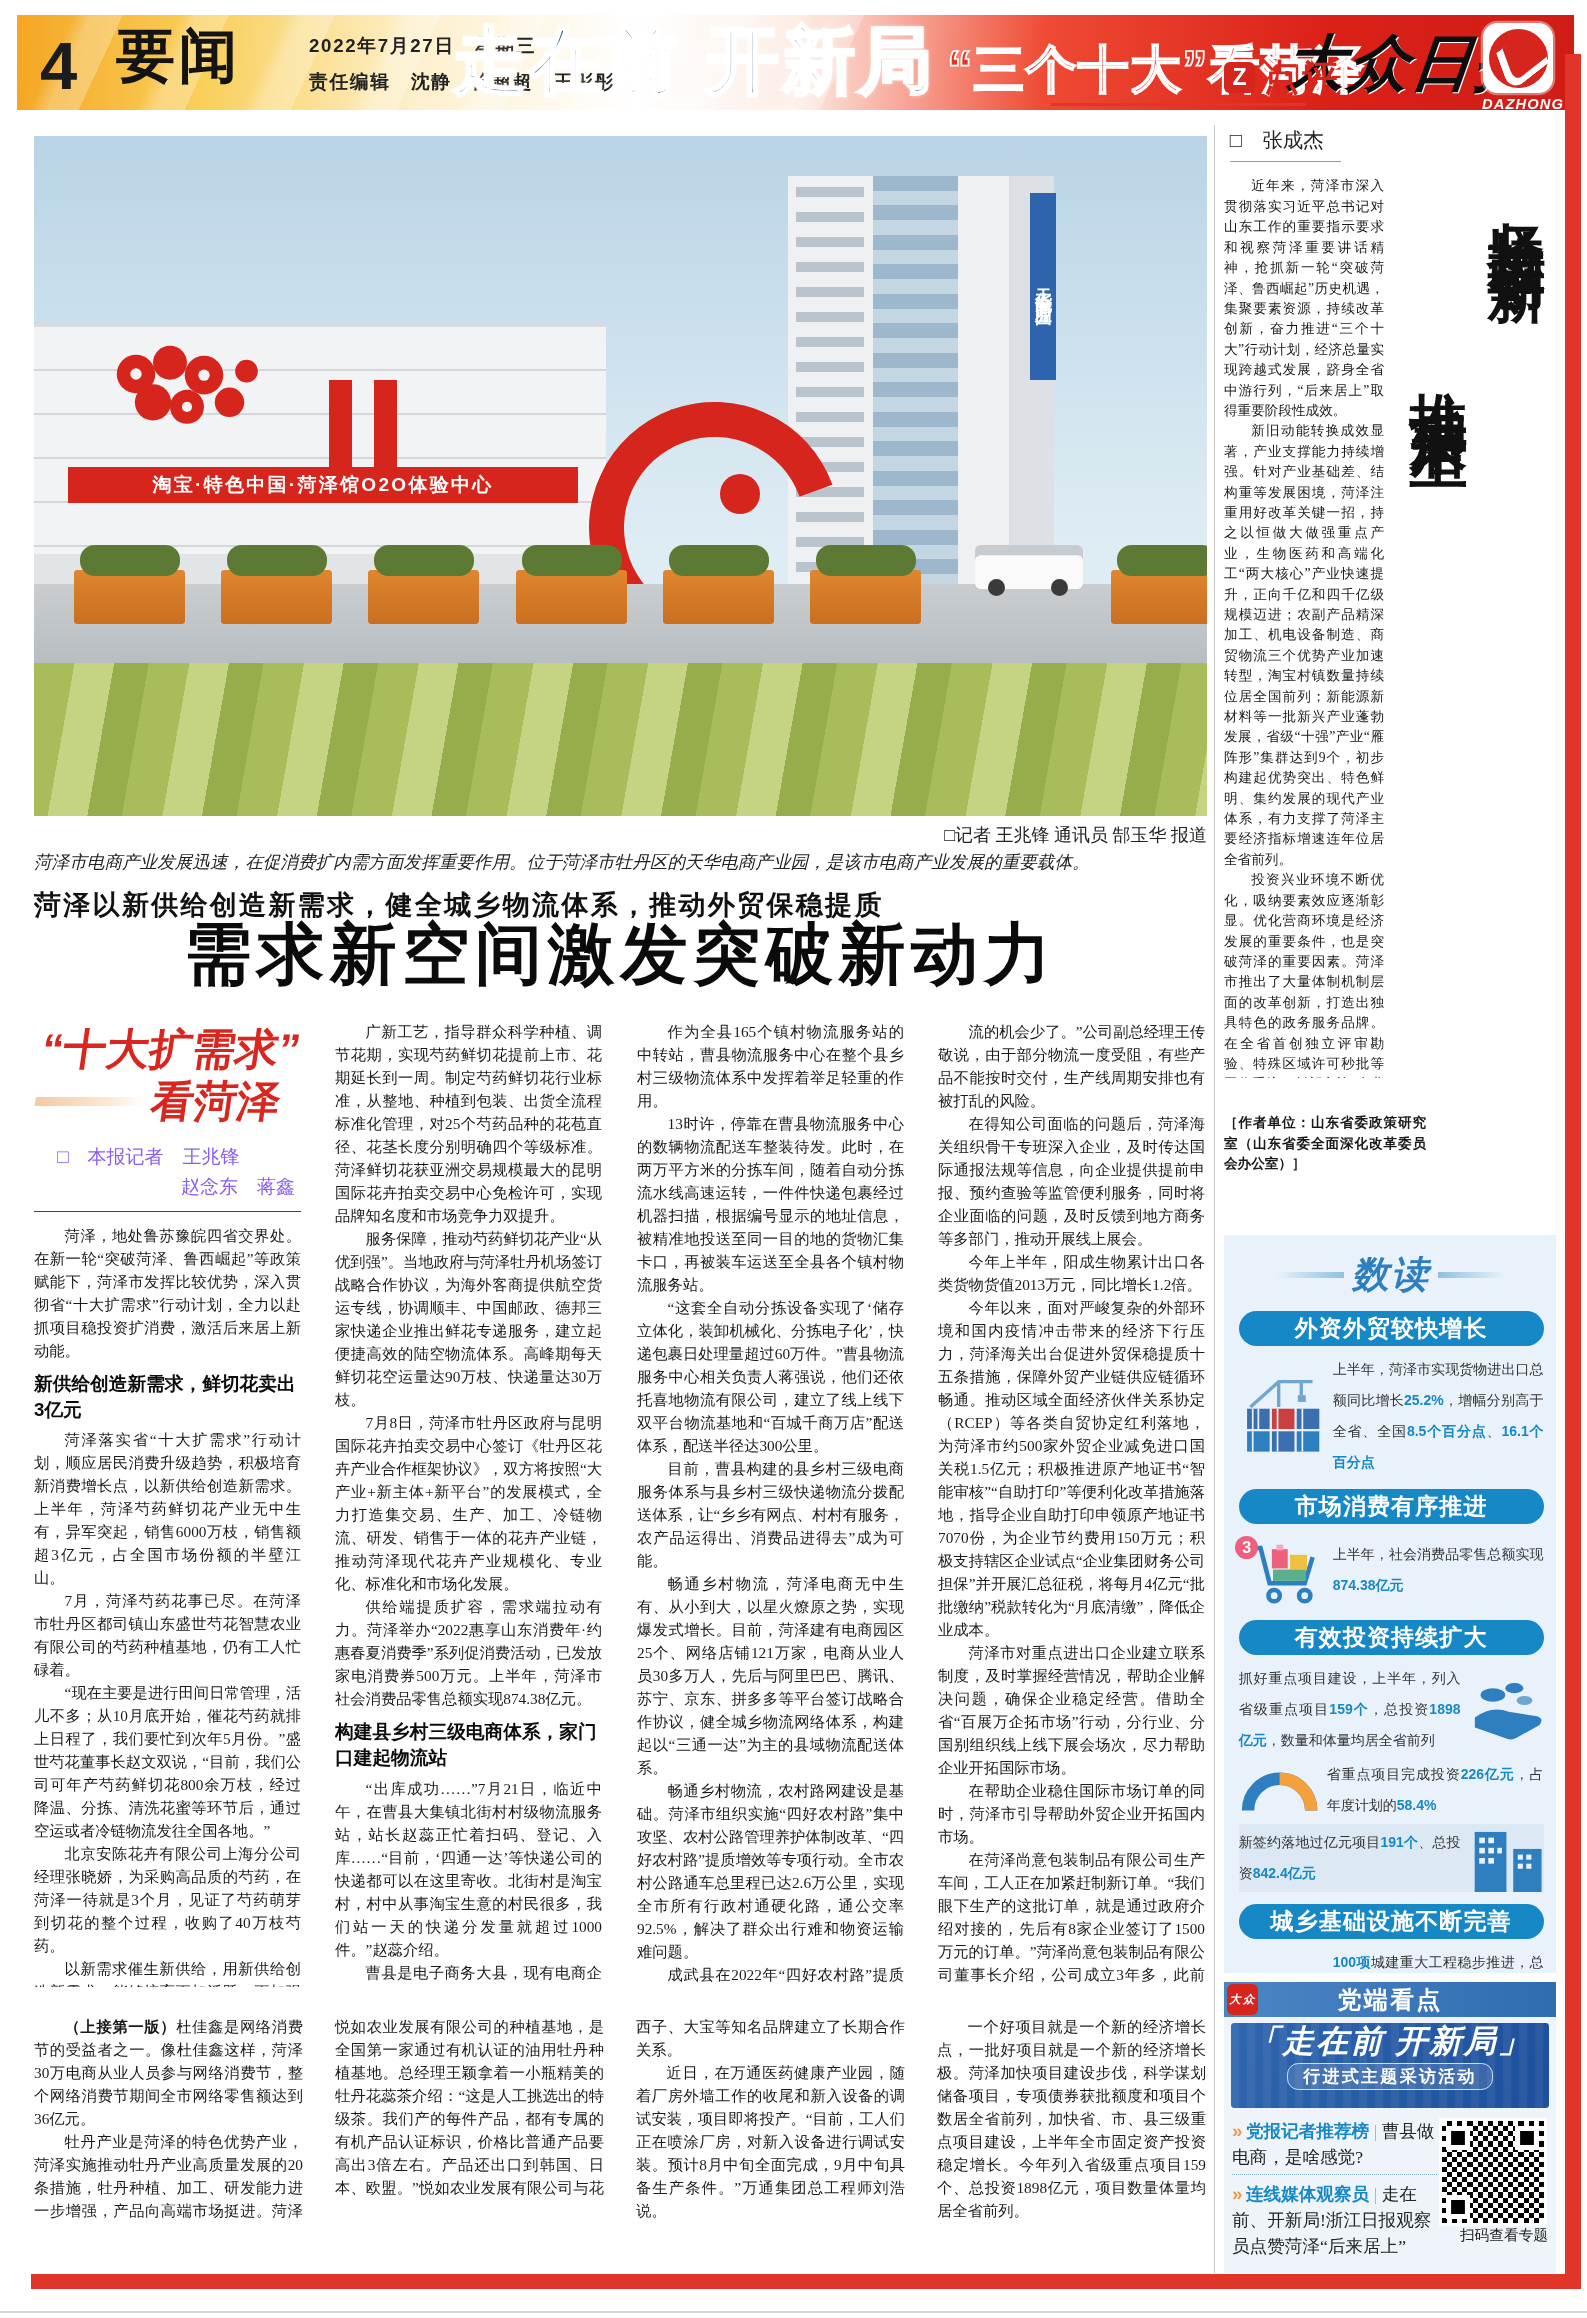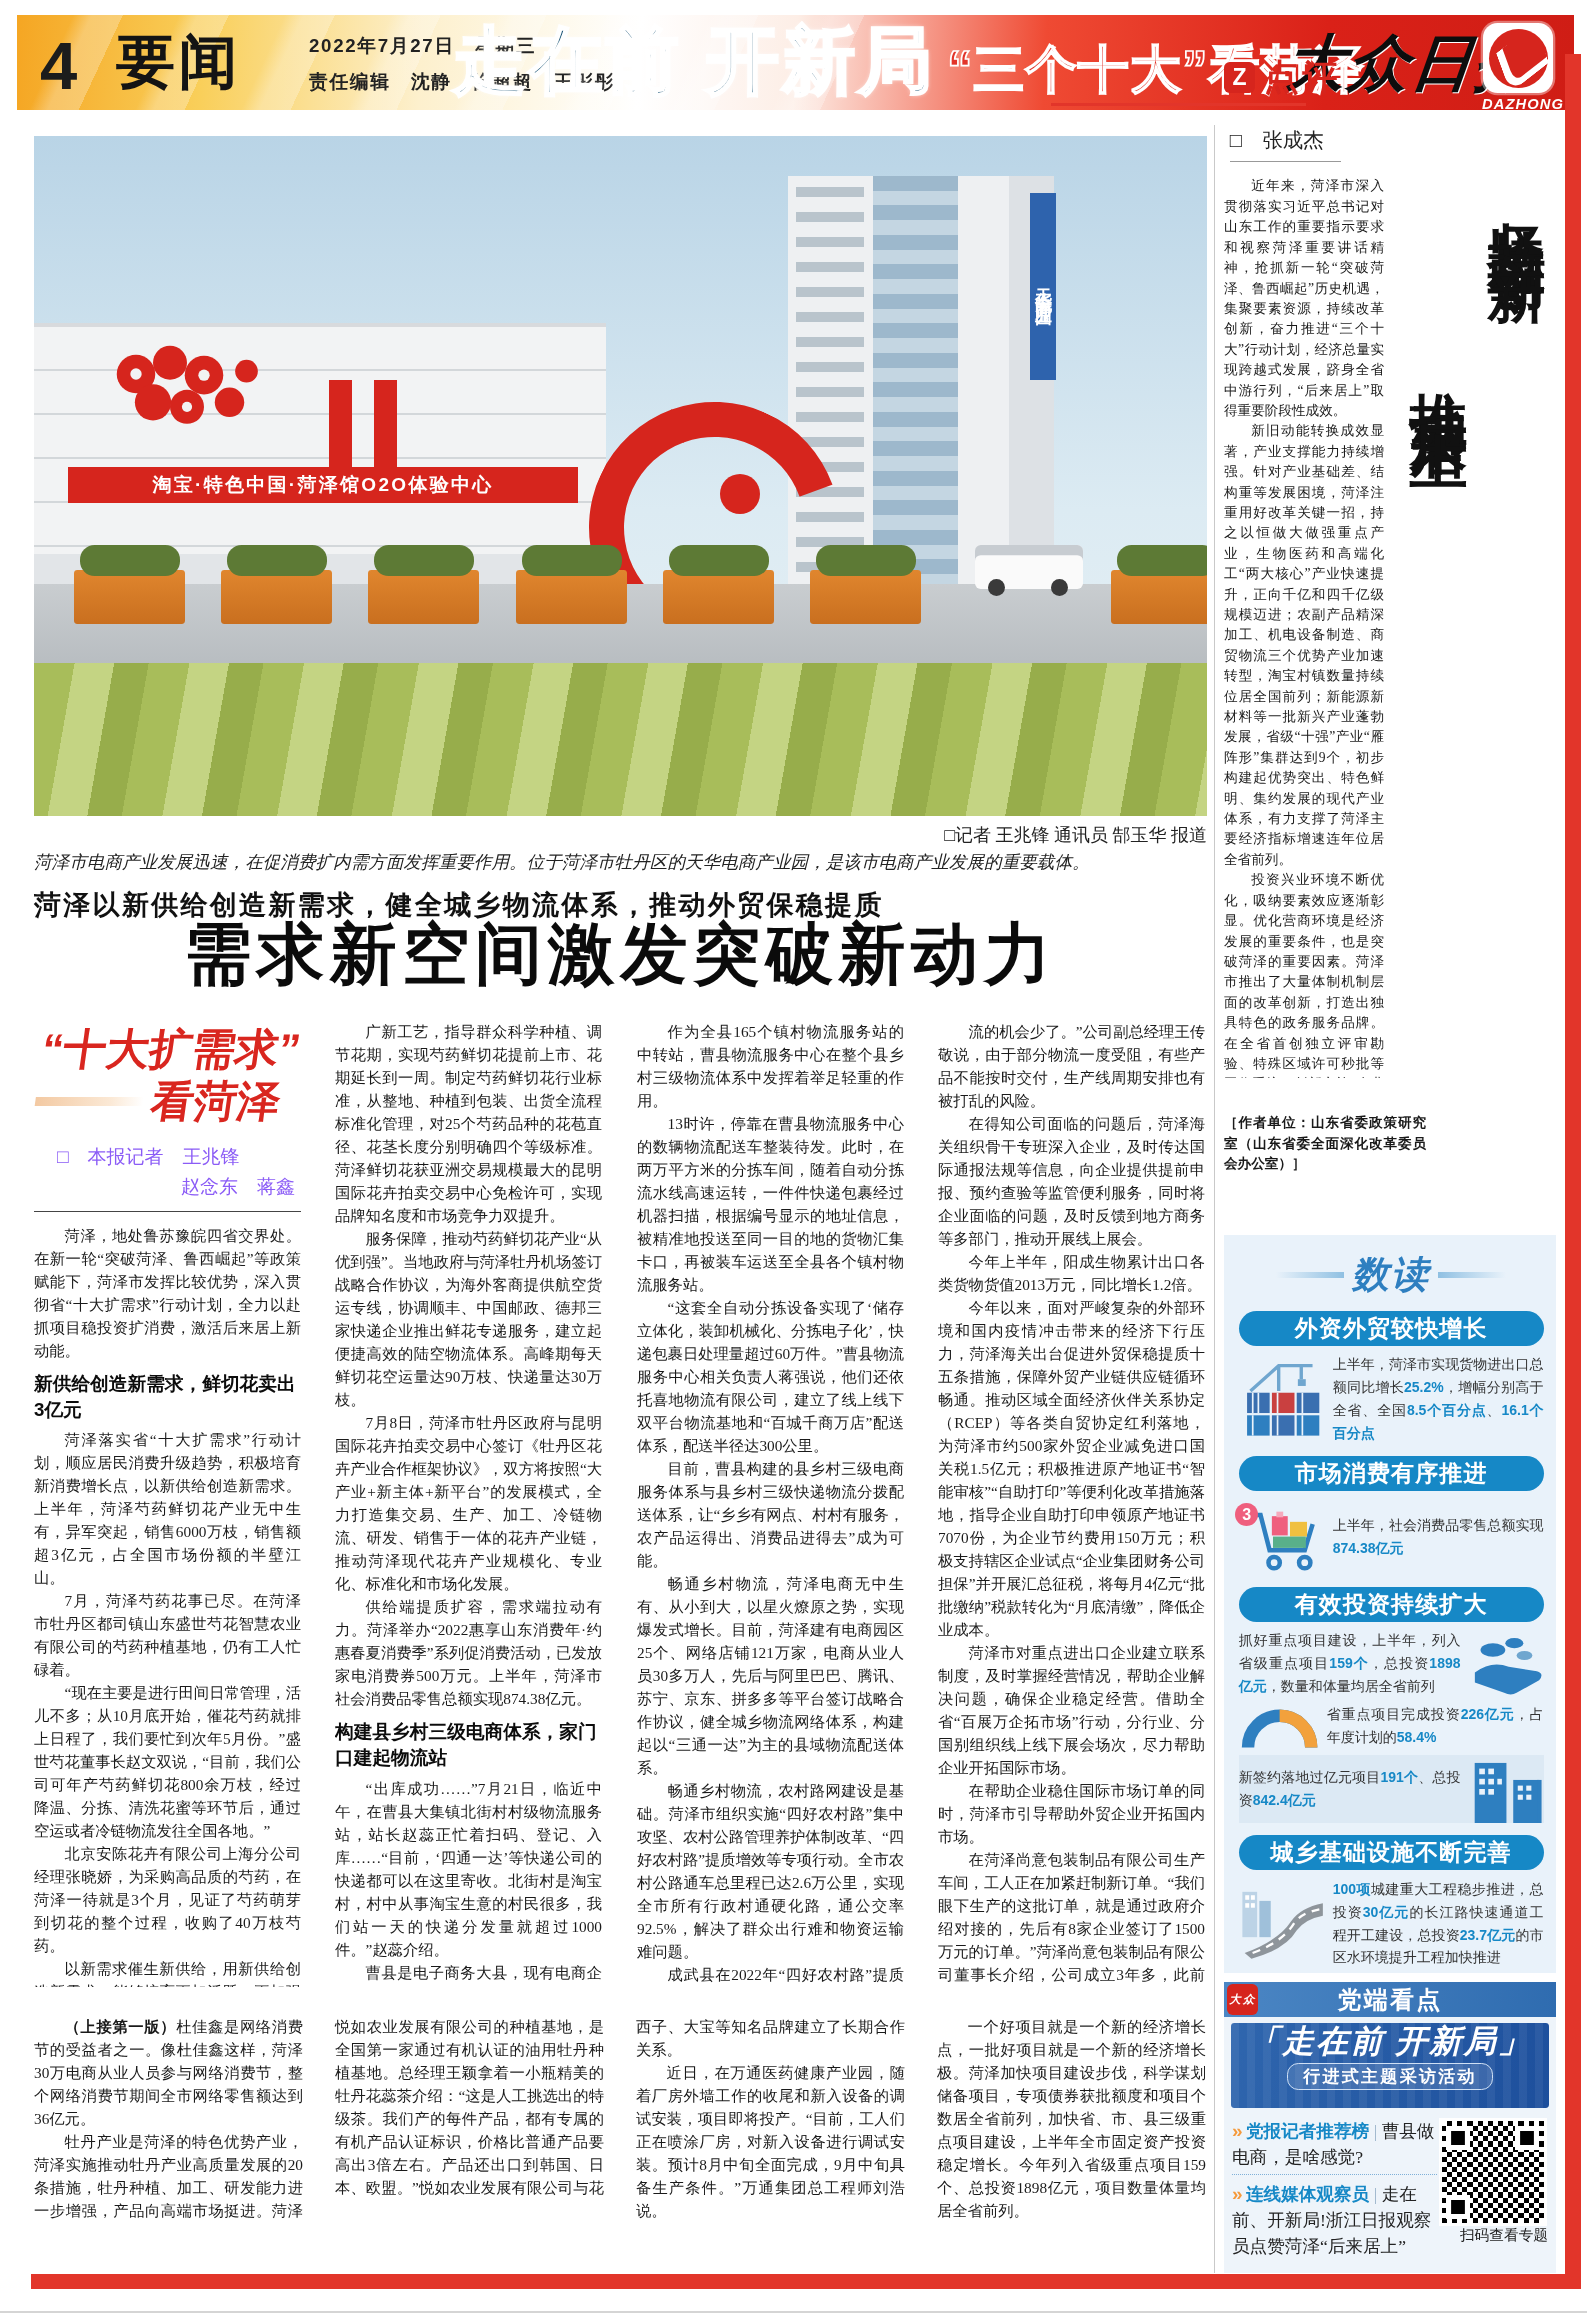--- a/index.html
+++ b/index.html
@@ -5,21 +5,21 @@
   html,body{margin:0;padding:0}
   body{width:1588px;height:2319px;position:relative;background:#fff;
        font-family:"Liberation Serif",serif;color:#1a1a1a;overflow:hidden}
   .abs{position:absolute}
   
   .hdr{left:17px;top:14.7px;width:1557px;height:95px;
        background:linear-gradient(93deg,#f5a623 0%,#f9cf5a 12%,#fdf0cd 26%,#ffffff 40%,#fdeee6 50%,#ef4a33 66%,#da2118 84%,#cf1d15 100%);}
   .hdr .sheen{position:absolute;left:0;top:0;width:55%;height:100%;
        background:repeating-linear-gradient(115deg,rgba(255,255,255,.0) 0 51px,rgba(255,255,255,.55) 68px 96px);opacity:.5}
   .pageno{left:40px;top:32px;font:900 67px/1 "Liberation Sans",sans-serif;color:#1c1c1c}
-  .secname{left:116px;top:33px;font:900 59px/1 "Liberation Sans",sans-serif;color:#141414;letter-spacing:3.4px}
+  .secname{left:116px;top:27px;font:900 59px/1 "Liberation Sans",sans-serif;color:#141414;letter-spacing:3.4px}
   .dateline{left:309px;top:37px;font:600 18.7px/1 "Liberation Sans",sans-serif;color:#222;letter-spacing:1.7px}
   .editors{left:309px;top:73px;font:600 18.7px/1 "Liberation Sans",sans-serif;color:#222;letter-spacing:1.7px}
   .bannermain{left:453px;top:24px;font:900 73px/1 "Liberation Sans",sans-serif;color:#0c4a6e;
        letter-spacing:3.4px;-webkit-text-stroke:2.8px #fff;text-shadow:0 0 5.7px rgba(255,255,255,.9)}
   .bannersub{left:947px;top:44px;font:900 51px/1 "Liberation Sans",sans-serif;color:#e2352a;letter-spacing:1.1px;
        -webkit-text-stroke:1.7px #fff}
   .bannerline{left:1051px;top:103px;width:255px;height:2.8px;background:#e2352a}
   .masthead{left:1285px;top:33px;font:bold italic 61px/1 "Liberation Serif",serif;color:#0d0d0d;
        letter-spacing:2.3px;transform:skewX(-6deg);text-shadow:1.1px 1.1px 0 #fff}
   .mlogo{left:1483px;top:23px;width:70px;height:70px;background:#fff;border-radius:14.7px;
@@ -101,21 +101,21 @@
   
   .shudu{left:1224px;top:1235px;width:332px;height:738px;background:#e9f2fa;overflow:hidden;padding:0}
   .sd-in{padding:10.2px 12.5px 0 14.7px}
   .sdtitle{display:flex;align-items:center;justify-content:center;gap:8px;margin:4.5px 0 8px}
   .sdtitle .bar{height:5.7px;width:68px;background:linear-gradient(90deg,#fff0,#8fc0e2)}
   .sdtitle .bar.r{background:linear-gradient(90deg,#8fc0e2,#fff0)}
   .sdtitle .t{font:900 italic 37px "Liberation Sans",sans-serif;color:#2e7fc0;letter-spacing:2.3px}
   .pill{position:relative;background:#1688c6;color:#fff;font:bold 23px/35px "Liberation Sans",sans-serif;
        text-align:center;border-radius:19px;height:35px;margin:11.3px 0 8px;letter-spacing:1.1px}
   .srow{display:flex;gap:9px;align-items:center;margin:3.4px 0}
-  .stext{flex:1;font-size:14px;line-height:22px;text-align:justify;color:#333}
+  .stext{flex:1;font-size:14px;line-height:31px;text-align:justify;color:#333}
   .hl{color:#1688c6;font-weight:bold;font-family:"Liberation Sans",sans-serif}
   .sicon{flex:0 0 auto;position:relative}
   .badge{position:absolute;left:-3.4px;top:3.4px;width:23px;height:23px;border-radius:50%;background:#ef5f7e;
        color:#fff;font:bold 16px/23px "Liberation Sans",sans-serif;text-align:center}
   .shadeitem{background:#dcE9f4}
   
   .dd{left:1224px;top:1982px;width:332px;height:291px;background:#eef4fa;overflow:hidden}
   .ddhead{position:relative;height:35px;background:linear-gradient(90deg,#4b86c4,#2f6cb0);
        color:#fff;font:900 24px/35px "Liberation Sans",sans-serif;text-align:center;letter-spacing:2.3px}
   .ddlogo{position:absolute;left:3.4px;top:2.3px;width:31px;height:31px;background:#d6251d;border-radius:5.7px;

